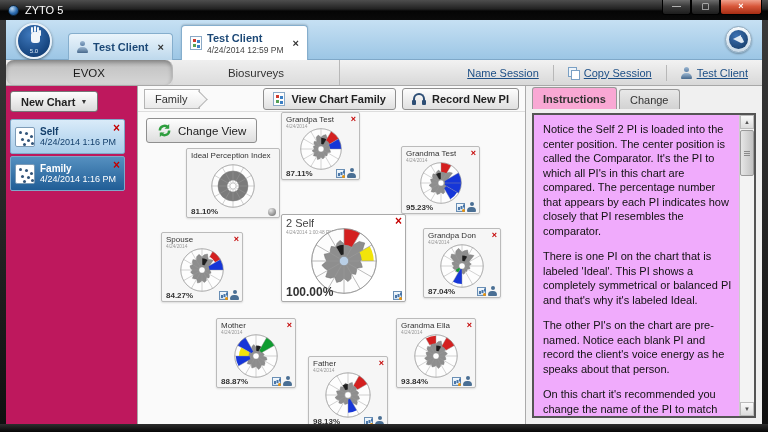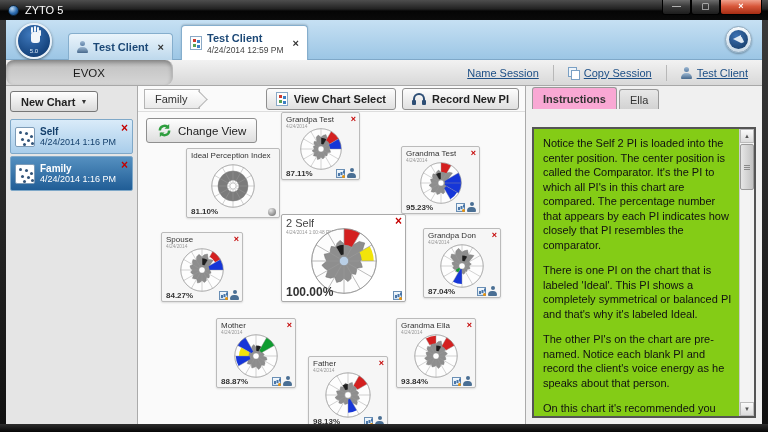--- a/index.html
+++ b/index.html
@@ -56,21 +56,21 @@
   .linkzone{flex:1;display:flex;align-items:center;justify-content:flex-end;gap:0;}
   .slink{display:flex;align-items:center;gap:5px;padding:0 14px;height:16px;border-left:1px solid #b8b8b8;
     font-size:11px;color:#1d4f86;text-decoration:underline;}
   .slink:first-child{border-left:none;}
   .copy-icon{width:11px;height:11px;position:relative;}
   .copy-icon::before{content:'';position:absolute;left:0;top:0;width:7px;height:8px;background:#eef4fa;border:1px solid #7aa0c4;}
   .copy-icon::after{content:'';position:absolute;left:3px;top:3px;width:7px;height:8px;background:#fff;border:1px solid #7aa0c4;}
   
   .content{position:absolute;left:6px;top:86px;width:756px;height:338px;display:flex;background:#fff;}
   
-  .sidebar{width:132px;height:100%;background:#e5e5e5;border-right:1px solid #aaa;padding:5px 4px 0 4px;}
+  .sidebar{width:132px;height:100%;background:#be185d;border-right:1px solid #aaa;padding:5px 12px 0 4px;}
   .newchart-btn{display:inline-flex;align-items:center;gap:5px;height:21px;padding:0 10px;
     background:linear-gradient(#fefefe,#dadada);border:1px solid #777;border-radius:3px;
     font-size:11px;font-weight:bold;color:#222;margin-bottom:7px;}
   .caret{font-size:7px;color:#333;}
   .chart-item{position:relative;height:35px;margin-bottom:2px;border:1px solid #7fa8c8;border-radius:2px;
     display:flex;align-items:center;gap:5px;padding:0 4px;}
   .chart-item.sel1{background:linear-gradient(#d9ebf9,#a9cdea);}
   .chart-item.sel2{background:linear-gradient(#5590c0,#205d96);}
   .chart-item .t1{font-size:10px;font-weight:bold;}
   .chart-item .t2{font-size:9px;}
@@ -124,21 +124,21 @@
   .mini-person-icon::after{content:'';position:absolute;left:0;bottom:0;width:9px;height:5px;border-radius:4px 4px 1px 1px;background:#4a6f94;}
   .sphere-icon{width:8px;height:8px;border-radius:50%;background:radial-gradient(circle at 35% 30%,#e5e5e5,#8a8a8a 70%);}
   .pi-close{font-size:9px;line-height:8px;}
   .pi-self .pi-close{font-size:12px;}
   
   .rpanel{width:237px;height:100%;background:#f0f0f0;border-left:1px solid #aaa;display:flex;flex-direction:column;}
   .rtabs{height:23px;display:flex;align-items:flex-end;padding-left:6px;gap:2px;}
   .rtab{height:20px;display:flex;align-items:center;padding:0 10px;font-size:11px;color:#333;
     border:1px solid #999;border-bottom:none;border-radius:3px 3px 0 0;background:linear-gradient(#e8e8e8,#d2d2d2);}
   .rtab.active{background:#f9a8d4;height:22px;font-weight:bold;}
-  .rbox{flex:1;margin:18px 6px 6px 6px;border:2px solid #555;background:#84cc16;position:relative;overflow:hidden;}
+  .rbox{flex:1;margin:4px 6px 6px 6px;border:2px solid #555;background:#f0abfc;position:relative;overflow:hidden;}
   .rtext{position:absolute;left:0;top:0;right:16px;bottom:0;padding:7px 6px 0 9px;overflow:hidden;
     font-size:11px;line-height:1.32;color:#111;}
   .rtext p{margin:0 0 11px 0;}
   .sbar{position:absolute;right:0;top:0;bottom:0;width:15px;background:#f3f3f3;border-left:1px solid #ccc;}
   .sarrow{position:absolute;left:0;width:14px;height:14px;background:linear-gradient(#fafafa,#dcdcdc);
     border:1px solid #bbb;font-size:6px;color:#555;text-align:center;line-height:13px;}
   .sarrow.up{top:0;}
   .sarrow.down{bottom:0;}
   .sthumb{position:absolute;left:0;top:15px;width:14px;height:46px;background:linear-gradient(90deg,#e6e6e6,#c2c2c2);
     border:1px solid #9a9a9a;border-radius:2px;}
@@ -182,20 +182,21 @@
       </span>
       <span class="tab-close">×</span>
     </div>
     <div class="round-btn">
       <span class="horn"></span>
     </div>
   </div>
 
   <div class="navstrip">
     <div class="navtab active">EVOX</div>
+    <div class="navtab">Biosurveys</div>
     <div class="linkzone">
       <span class="slink">
         <span>Name Session</span>
       </span>
       <span class="slink">
         <span class="copy-icon"></span>
         <span>Copy Session</span>
       </span>
       <span class="slink">
         <span class="person-icon"></span>
@@ -228,21 +229,21 @@
         <span class="redx">×</span>
       </div>
     </div>
 
     <div class="main">
       <div class="toolbar">
         <div class="crumb">Family</div>
         <div class="spacer"></div>
         <div class="tbtn">
           <span class="docpage-icon"></span>
-          <span>View Chart Select</span>
+          <span>View Chart Family</span>
         </div>
         <div class="tbtn">
           <span class="headset-icon"></span>
           <span>Record New PI</span>
         </div>
       </div>
       <div class="canvas" id="canvas">
         <div class="changeview-btn">
           <svg width="15" height="15" viewBox="0 0 16 16">
             <path d="M3 8a5 5 0 0 1 9-3" stroke="#2f9e3f" stroke-width="2.6" fill="none"></path>
@@ -565,21 +566,21 @@
               <span class="mini-chart-icon"></span>
               <span class="mini-person-icon"></span>
             </div>
           </div>
         </div>
     </div>
 
     <div class="rpanel">
       <div class="rtabs">
         <div class="rtab active">Instructions</div>
-        <div class="rtab">Ella</div>
+        <div class="rtab">Change</div>
       </div>
       <div class="rbox">
         <div class="rtext" id="rtext">
             <p>Notice the Self 2 PI is loaded into the center position.  The center position is called the Comparator.  It's the PI to which all PI's in this chart are compared.  The percentage number that appears by each PI indicates how closely that PI resembles the comparator.</p>
             <p>There is one PI on the chart that is labeled 'Ideal'.  This PI shows a completely symmetrical or balanced PI and that's why it's labeled Ideal.</p>
             <p>The other PI's on the chart are pre-named.  Notice each blank PI and record the client's voice energy as he speaks about that person.</p>
             <p>On this chart it's recommended you change the name of the PI to match the person about whom your client is speaking.  So, instead of asking your client to speak about his father's father, you will ask the client what that grandfather's name is (or was), and you will then change the name of the PI to 'Grandpa Johnson' for example.  Identifying the person by name helps your client stay focused and</p>
           </div>
         <div class="sbar">
           <div class="sarrow up">▲</div>

